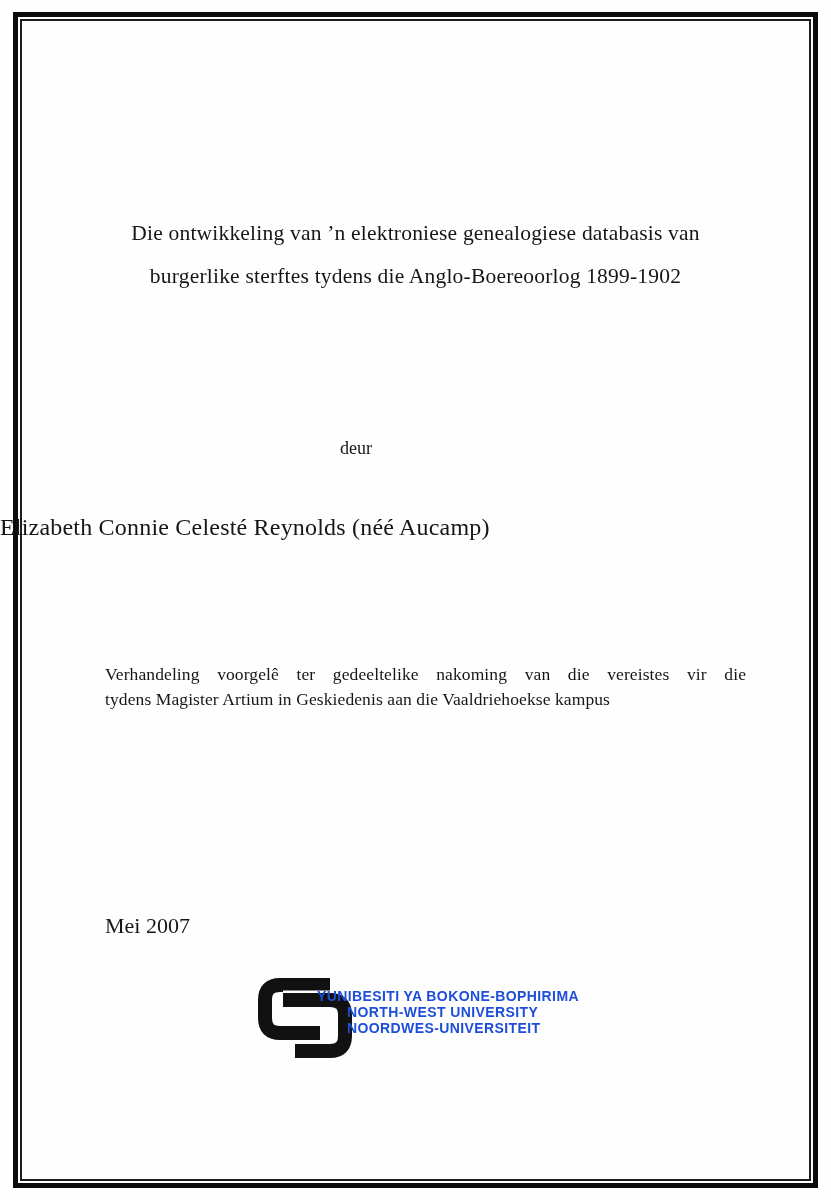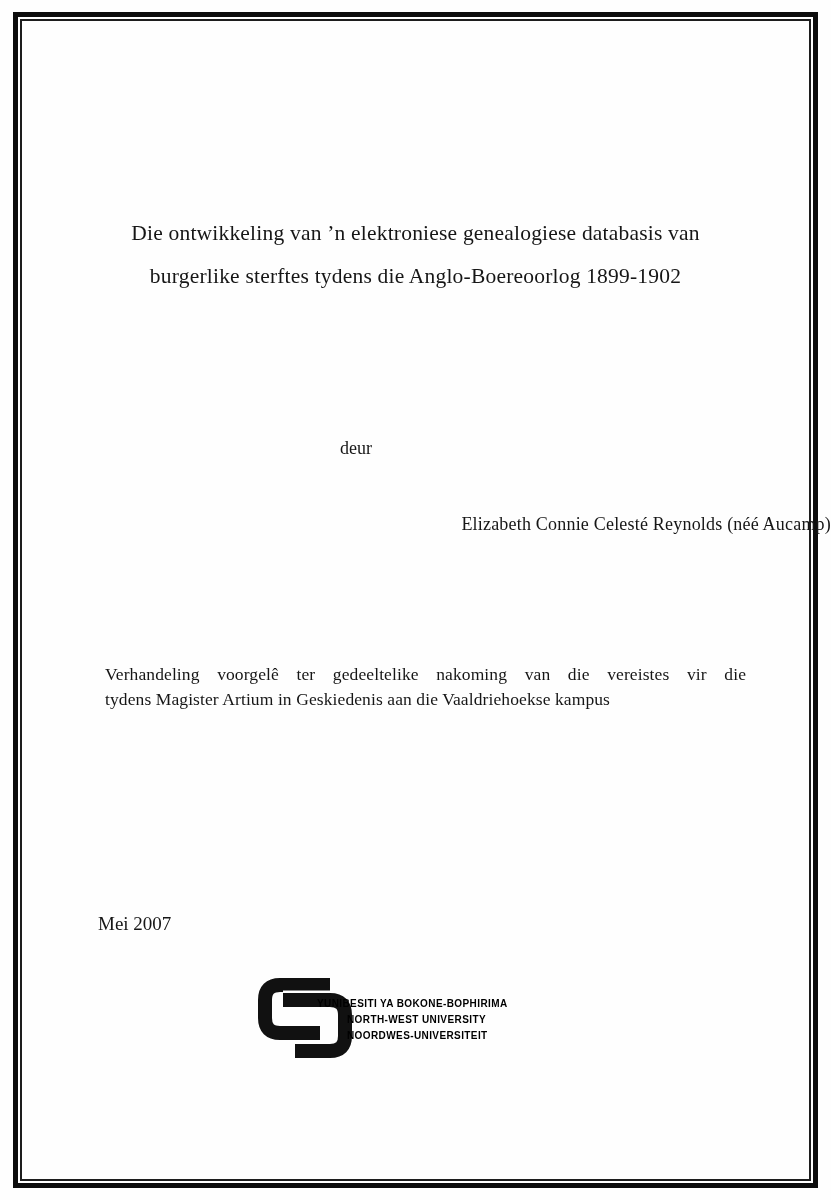--- a/index.html
+++ b/index.html
@@ -25,46 +25,46 @@
     text-align:center;
     font-size:21.5px;line-height:43px;
     letter-spacing:0.2px;
   }
   .byline{
     position:absolute;top:438px;left:0;width:712px;
     text-align:center;font-size:18px;
   }
   .author{
     position:absolute;top:514px;left:0;width:831px;
-    text-align:right;font-size:18px;letter-spacing:0.2px;
+    text-align:left;font-size:24px;letter-spacing:0.2px;
   }
   .submission{
     position:absolute;top:662px;left:105px;width:641px;
     font-size:17.5px;line-height:25.4px;letter-spacing:0.1px;
   }
   .submission .just{
     text-align:justify;text-align-last:justify;
   }
   .submission .ital{}
   .supervisor{
     position:absolute;top:886px;left:105px;font-size:19px;
   }
   .date{
-    position:absolute;top:913px;left:98px;font-size:19px;
+    position:absolute;top:913px;left:105px;font-size:22px;
   }
   .logo{
     position:absolute;top:976px;left:256px;width:330px;height:84px;
   }
   .logo-mark{position:absolute;left:0;top:0;}
   .logo-text{
-    position:absolute;left:61px;top:20px;
+    position:absolute;left:61px;top:12px;
     font-family:"Liberation Sans", sans-serif;
     font-weight:bold;
-    font-size:10px;line-height:16.2px;
-    color:#000000;letter-spacing:0.4px;
+    font-size:14px;line-height:16.2px;
+    color:#1d4ed8;letter-spacing:0.4px;
     white-space:nowrap;
   }
   .logo-text .l2,.logo-text .l3{margin-left:30px;}
 </style>
 </head>
 <body>
 
 <div class="page">
 
   <div class="frame-outer"></div>

